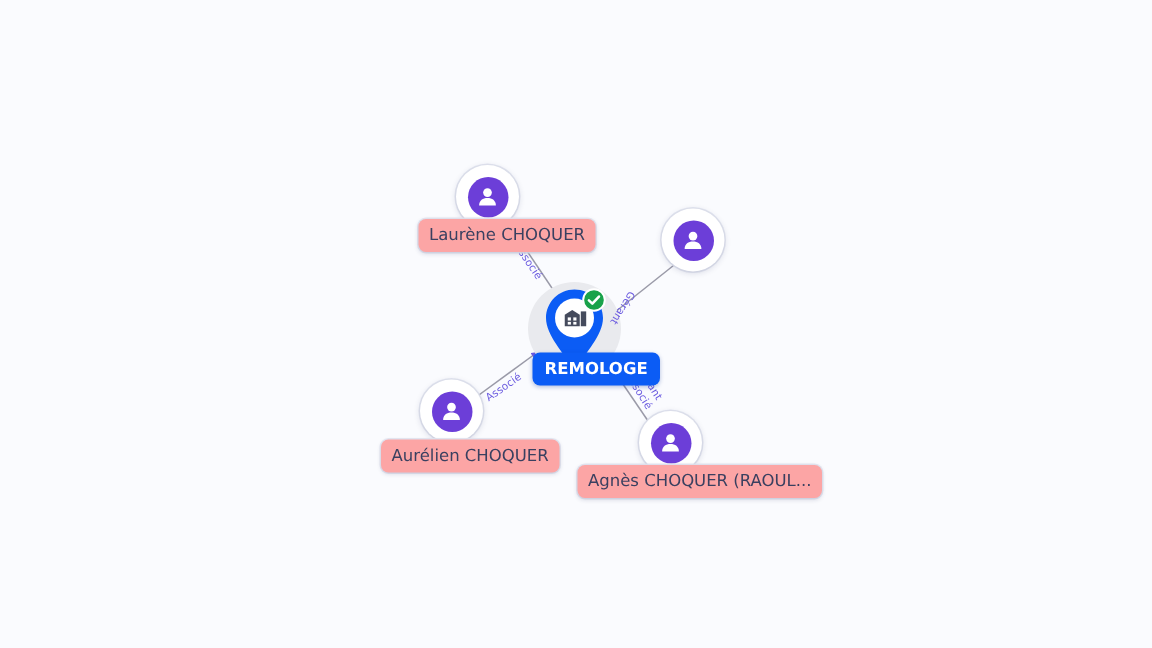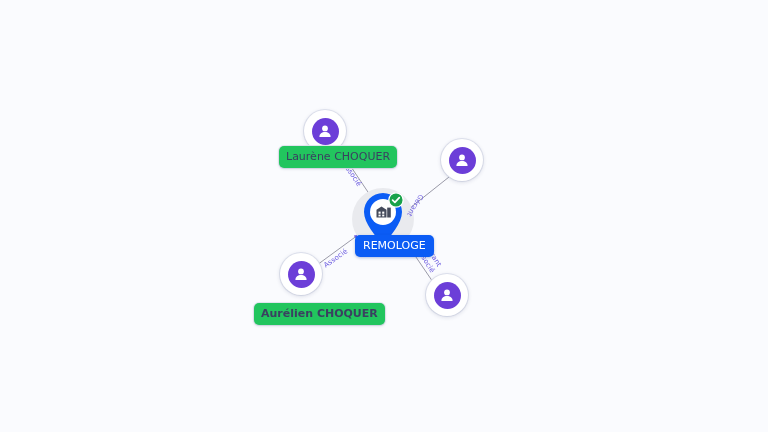--- a/index.html
+++ b/index.html
@@ -26,21 +26,21 @@
   .person-disc{
     width:27px;height:27px;border-radius:50%;
     background:#6c3ed8;
     display:flex;align-items:center;justify-content:center;
   }
   .person-disc svg{display:block;}
 
   
   .name-chip{
     position:absolute;
-    background:#22c55e;
+    background:#fca5a5;
     border-radius:5px;
     box-shadow:0 1px 3px rgba(30,35,90,.16),0 0 0 1px rgba(228,231,242,.9);
     color:#3a4060;
     font-size:11px;
     line-height:1;
     padding:5px 7px 6px 7px;
     white-space:nowrap;
     z-index:6;
   }
 
@@ -136,21 +136,21 @@
         <rect x="22.2" y="23.6" width="2.1" height="1.8" fill="#ffffff"></rect>
       </g>
     </svg>
 
     <svg style="position:absolute;left:28px;top:1px;" width="16" height="16" viewBox="0 0 16 16" xmlns="http://www.w3.org/2000/svg">
       <circle cx="8" cy="8" r="7.2" fill="#19a24a" stroke="#ffffff" stroke-width="1.3"></circle>
       <path d="M4.6,8.2 L6.9,10.4 L11.3,5.7" fill="none" stroke="#ffffff" stroke-width="1.7" stroke-linecap="round" stroke-linejoin="round"></path>
     </svg>
   </div>
 
-  <div class="company-chip" style="left:355px;top:235px;">REMOLOGE</div>
+  <div class="company-chip" style="left:355px;top:235px;font-weight:bold;">REMOLOGE</div>
 
   <div class="person-node" style="left:304px;top:110px;">
     <span class="person-disc">
       <svg width="16" height="16" viewBox="0 0 16 16" xmlns="http://www.w3.org/2000/svg">
         <circle cx="8" cy="5.4" r="2.9" fill="#ffffff"></circle>
         <path d="M2.4,14 C2.4,10.6 4.9,9 8,9 C11.1,9 13.6,10.6 13.6,14 Z" fill="#ffffff"></path>
       </svg>
     </span>
   </div>
   <div class="name-chip" style="left:279px;top:146px;">Laurène CHOQUER</div>
@@ -165,24 +165,25 @@
   </div>
 
   <div class="person-node" style="left:280px;top:253px;">
     <span class="person-disc">
       <svg width="16" height="16" viewBox="0 0 16 16" xmlns="http://www.w3.org/2000/svg">
         <circle cx="8" cy="5.4" r="2.9" fill="#ffffff"></circle>
         <path d="M2.4,14 C2.4,10.6 4.9,9 8,9 C11.1,9 13.6,10.6 13.6,14 Z" fill="#ffffff"></path>
       </svg>
     </span>
   </div>
-  <div class="name-chip" style="left:254px;top:303px;font-weight:bold;">Aurélien CHOQUER</div>
+  <div class="name-chip" style="left:254px;top:293px;">Aurélien CHOQUER</div>
 
   <div class="person-node" style="left:426px;top:274px;">
     <span class="person-disc">
       <svg width="16" height="16" viewBox="0 0 16 16" xmlns="http://www.w3.org/2000/svg">
         <circle cx="8" cy="5.4" r="2.9" fill="#ffffff"></circle>
         <path d="M2.4,14 C2.4,10.6 4.9,9 8,9 C11.1,9 13.6,10.6 13.6,14 Z" fill="#ffffff"></path>
       </svg>
     </span>
   </div>
+  <div class="name-chip" style="left:385px;top:310px;">Agnès CHOQUER (RAOUL...</div>
 
 </div>
 
 </body></html>

